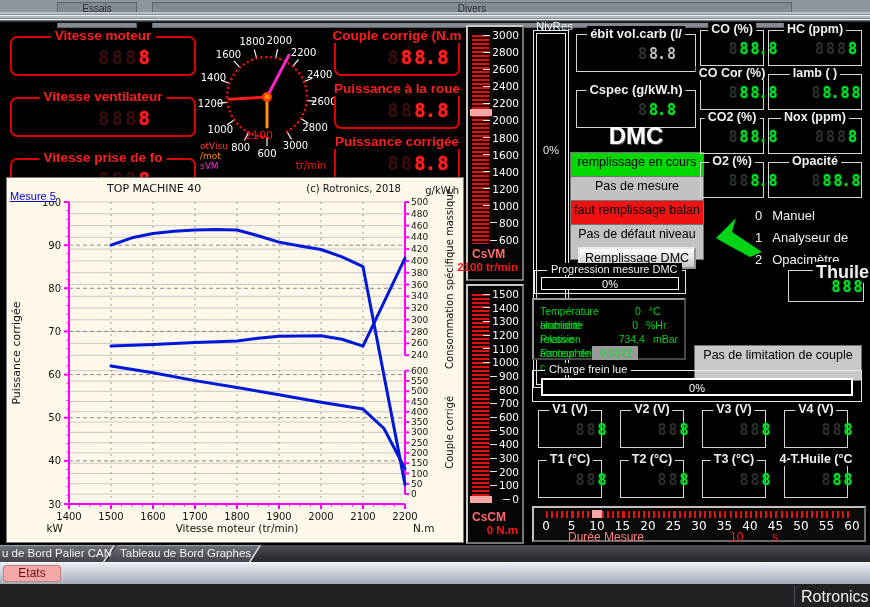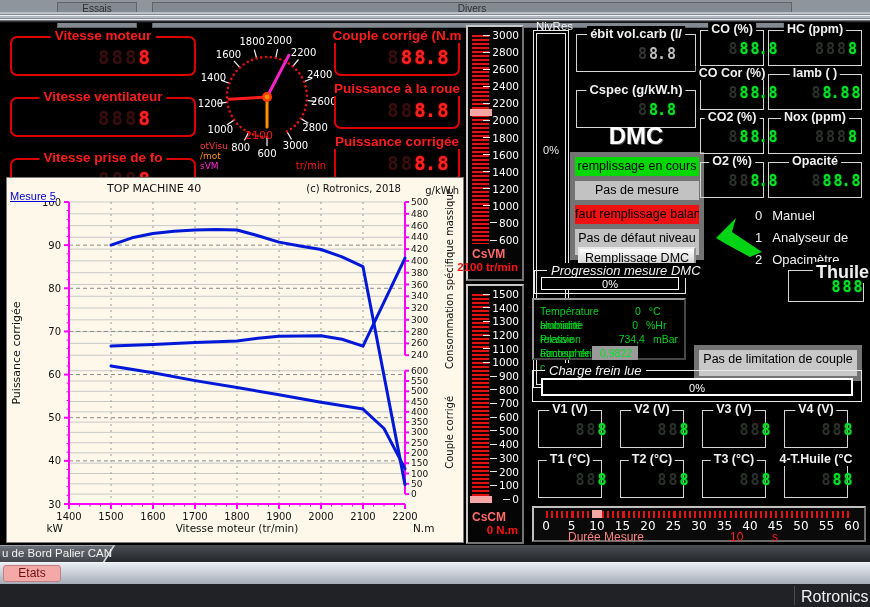--- a/index.html
+++ b/index.html
@@ -32,39 +32,39 @@
                max-width:190px; overflow:hidden; }
   .rgrp .seg { position:absolute; left:50%; top:50%; transform:translate(-50%,-46%); font-size:19px; }
 
   .wgrp { position:absolute; border:1px solid #d6d6d6; }
   .wgrp .lbl { position:absolute; top:-9px; left:50%; transform:translateX(-50%); background:#000;
                padding:0 3px; color:#f0f0f0; font-weight:bold; font-size:12.5px; white-space:nowrap; }
   .wgrp .seg { position:absolute; left:50%; top:50%; transform:translate(-50%,-42%); font-size:15px; }
 
   
   .status { position:absolute; height:36px; text-align:center; font-size:12.5px; color:#000;
-            line-height:19px; border:5px solid #737373; white-space:nowrap; overflow:hidden; }
+            line-height:19px; border:1px solid #737373; white-space:nowrap; overflow:hidden; }
   .btn3d  { position:absolute; background:linear-gradient(#ffffff,#cicfcf,#c4c4c4); background:linear-gradient(#fdfdfd,#c8c8c8);
             border:2px outset #e8e8e8; color:#000; font-size:12.5px; text-align:center; }
 
   
   .vscale { position:absolute; background:#050505; border:2px outset #c8c8c8; }
   .vscale .ticks { position:absolute; left:4px; width:17px;
                    background:repeating-linear-gradient(#e01212 0 2px, #180000 2px 4px); }
   .vscale .trow { position:absolute; right:3px; display:flex; align-items:center; color:#fff;
                   font-size:10.5px; font-family:"DejaVu Sans",sans-serif; }
   .vscale .trow i { display:inline-block; width:7px; height:1px; background:#e8e8e8; margin-right:2px; }
   .vscale .marker { position:absolute; left:2px; width:22px; height:7px; background:#f7a6a6; }
   .vscale .nm  { position:absolute; left:4px; color:#ff6a6a; font-weight:bold; font-size:12px; }
   .vscale .val { position:absolute; right:4px; color:#ff1414; font-weight:bold; font-size:11.5px; white-space:nowrap; }
 
   
   .grpline { position:absolute; border:1px solid #e8e8e8; }
   .grpline .lbl { position:absolute; top:-8px; left:12px; background:#000; padding:0 4px;
-                  color:#f0f0f0; font-size:13px; white-space:nowrap;font-style:italic; }
+                  color:#f0f0f0; font-size:11px; white-space:nowrap; }
   .pbar { position:absolute; border:1px solid #fff; background:#000; color:#fff;
           text-align:center; font-size:11px; }
 
   #ambient { position:absolute; background:#000; border:2px outset #9a9a9a; padding:4px 6px 2px 6px;
              color:#00d020; font-size:10.5px; }
   #ambient .row { display:flex; height:14px; line-height:14px; }
   #ambient .n { flex:1; }
   #ambient .v { width:46px; text-align:right; }
   #ambient .u { width:40px; padding-left:8px; }
   #ambient .hl { background:#9a9a9a; padding:0 8px; color:#00e424; }
@@ -655,20 +655,24 @@
       <div style="position: absolute; left: 34px; top: 22px; color: rgb(255, 128, 128); font-size: 12px;">Durée Mesure</div>
       <div style="position: absolute; left: 196px; top: 22px; color: rgb(255, 28, 28); font-size: 12px;">10</div>
       <div style="position: absolute; left: 238px; top: 22px; color: rgb(255, 28, 28); font-size: 12px;">s</div>
     </div>
 
   <div id="btabs">
     <div class="btab" style="left:-6px;width:116px;">
       <div class="bg"></div>
       <div class="tx">u de Bord Palier CAN</div>
     </div>
+    <div class="btab" style="left:112px;width:144px;">
+      <div class="bg"></div>
+      <div class="tx">Tableau de Bord Graphes</div>
+    </div>
   </div>
 
   <div id="etatsbar">
     <div id="etats">Etats</div>
   </div>
 
   <div id="statusbar">
     <div class="div"></div>
     <div class="tx">Rotronics</div>
   </div>

